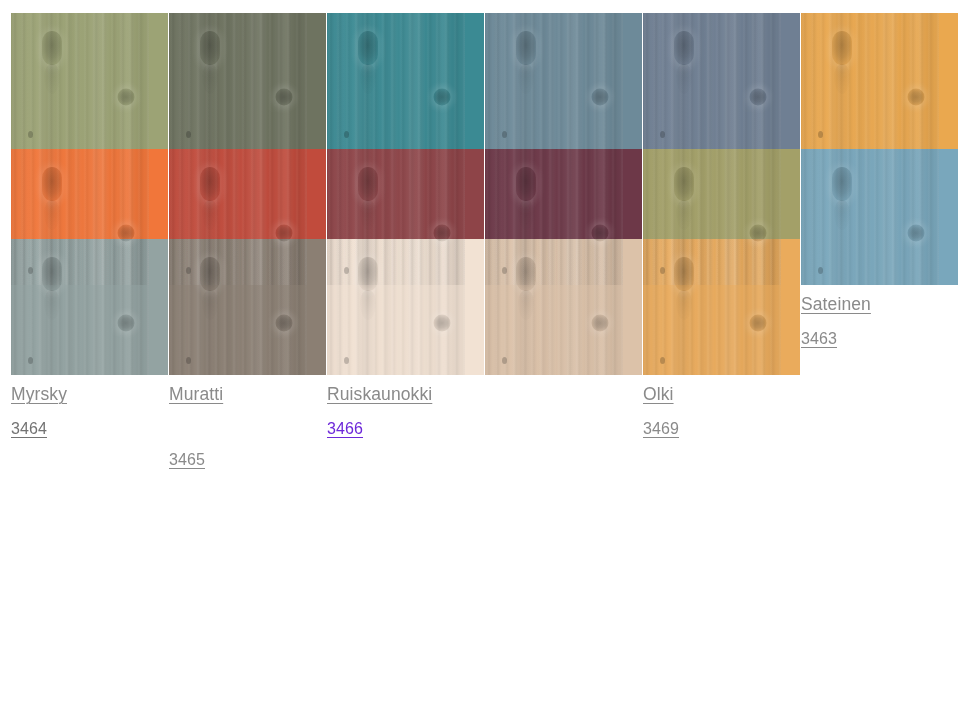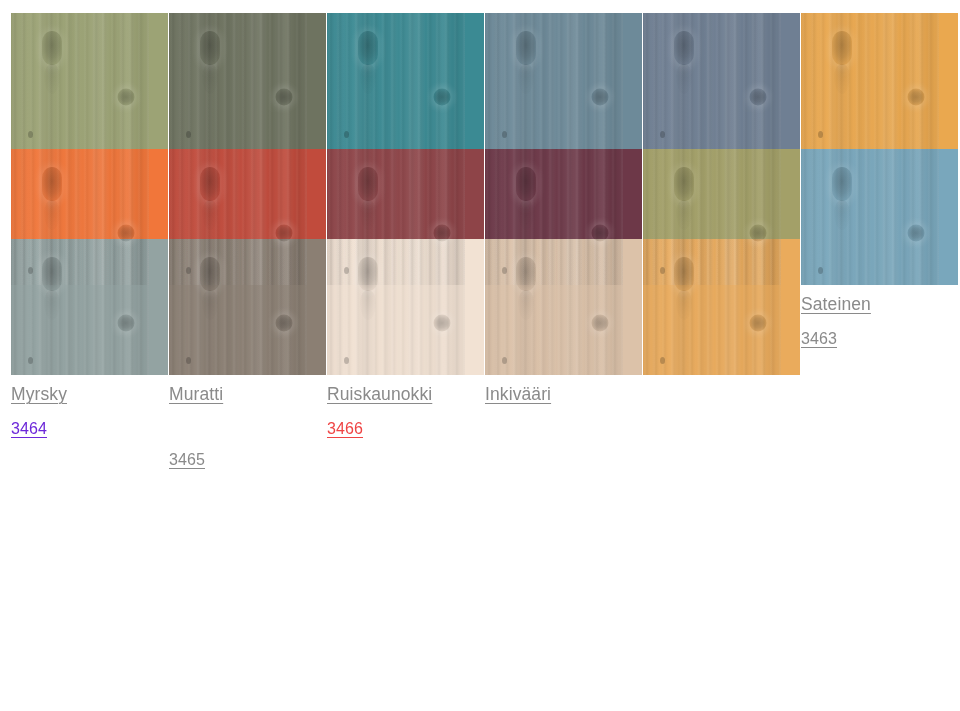--- a/index.html
+++ b/index.html
@@ -370,21 +370,21 @@
       <div class="chip" style="background-color: rgb(147, 163, 162);">
         <div class="grain-lines"></div>
         <div class="grain-bands"></div>
         <div class="knot-diamond"></div>
         <div class="knot-round"></div>
         <div class="knot-pin"></div>
         <div class="chip-edge" style="background-color: rgb(147, 163, 162);"></div>
       </div>
       <div class="label-block">
         <div class="name-row"><a class="swatch-name" href="#" style="color: rgb(138, 138, 138);">Myrsky</a></div>
-        <div class="code-row"><a class="swatch-code" href="#" style="color: #6d28d9;">3464</a></div>
+        <div class="code-row"><a class="swatch-code" href="#" style="color: #737373;">3464</a></div>
       </div>
     </div>
     <div class="swatch-cell">
       <div class="chip" style="background-color: rgb(139, 127, 115);">
         <div class="grain-lines"></div>
         <div class="grain-bands"></div>
         <div class="knot-diamond"></div>
         <div class="knot-round"></div>
         <div class="knot-pin"></div>
         <div class="chip-edge" style="background-color: rgb(139, 127, 115);"></div>
@@ -398,39 +398,42 @@
       <div class="chip" style="background-color: rgb(242, 226, 211);">
         <div class="grain-lines"></div>
         <div class="grain-bands"></div>
         <div class="knot-diamond"></div>
         <div class="knot-round"></div>
         <div class="knot-pin"></div>
         <div class="chip-edge" style="background-color: rgb(242, 226, 211);"></div>
       </div>
       <div class="label-block">
         <div class="name-row"><a class="swatch-name" href="#" style="color: rgb(138, 138, 138);">Ruiskaunokki</a></div>
-        <div class="code-row"><a class="swatch-code" href="#" style="color: #ef4444;">3466</a></div>
+        <div class="code-row"><a class="swatch-code" href="#" style="color: #6d28d9;">3466</a></div>
       </div>
     </div>
     <div class="swatch-cell">
       <div class="chip" style="background-color: rgb(220, 194, 169);">
         <div class="grain-lines"></div>
         <div class="grain-bands"></div>
         <div class="knot-diamond"></div>
         <div class="knot-round"></div>
         <div class="knot-pin"></div>
         <div class="chip-edge" style="background-color: rgb(220, 194, 169);"></div>
       </div>
       <div class="label-block">
-        <div class="name-row"><a class="swatch-name" href="#" style="color: rgb(138, 138, 138);">Inkivääri</a></div>
       </div>
     </div>
     <div class="swatch-cell">
       <div class="chip" style="background-color: rgb(234, 171, 92);">
         <div class="grain-lines"></div>
         <div class="grain-bands"></div>
         <div class="knot-diamond"></div>
         <div class="knot-round"></div>
         <div class="knot-pin"></div>
         <div class="chip-edge" style="background-color: rgb(234, 171, 92);"></div>
       </div>
+      <div class="label-block">
+        <div class="name-row"><a class="swatch-name" href="#" style="color: rgb(138, 138, 138);">Olki</a></div>
+        <div class="code-row"><a class="swatch-code" href="#" style="color: rgb(138, 138, 138);">3469</a></div>
+      </div>
     </div>
   </div>
 
 </body></html>

